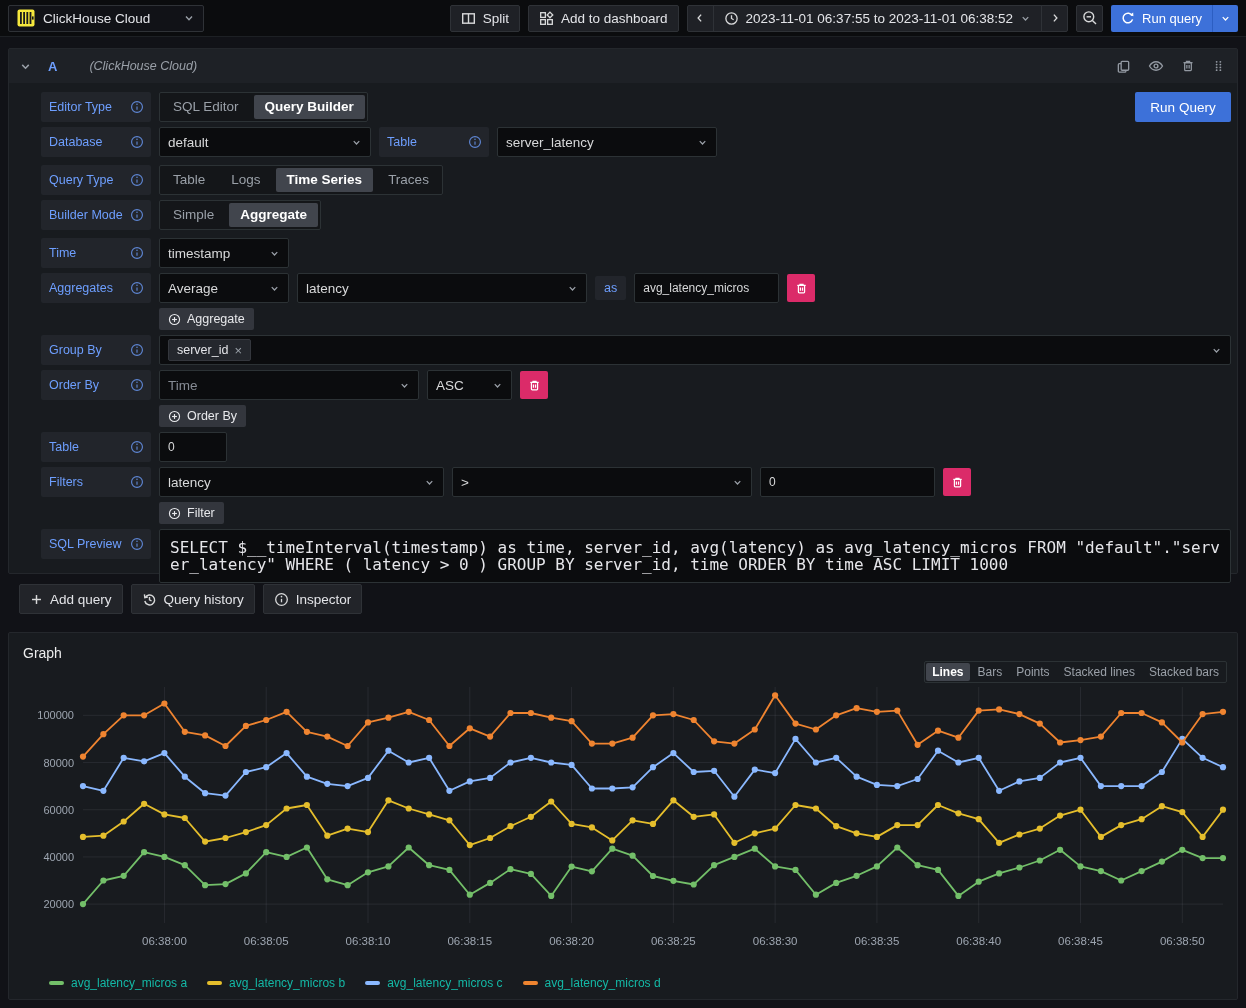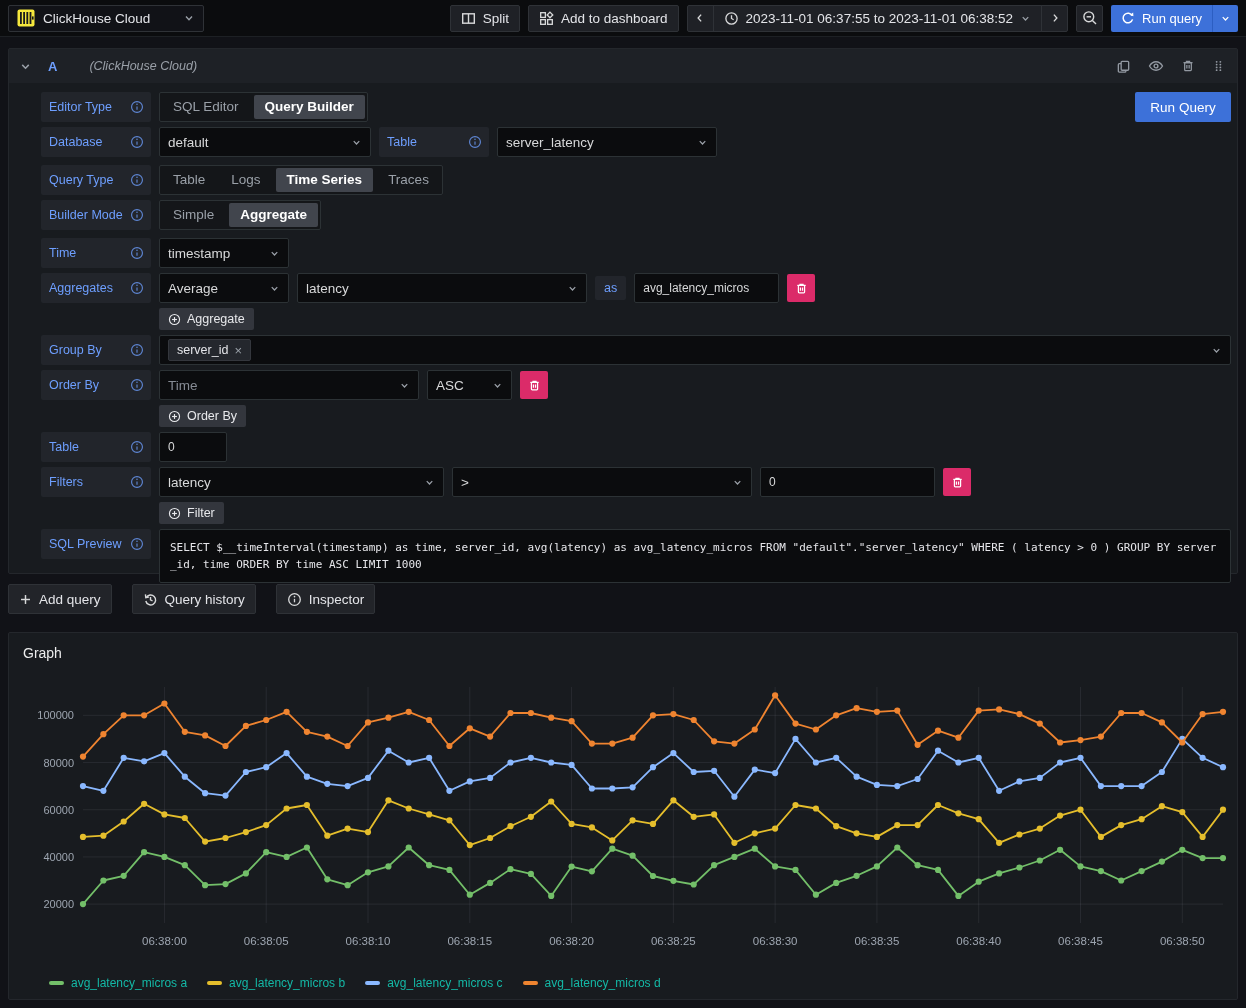--- a/index.html
+++ b/index.html
@@ -61,24 +61,24 @@
   .as-chip { height:24px; padding:0 9px; background:#22252b; border-radius:2px; color:#6e9fff;
     font-size:12.5px; font-weight:500; display:flex; align-items:center; }
   .trash-btn { width:28px; height:28px; min-width:28px; background:#db2b69; border-radius:2px; color:#fff;
     display:flex; align-items:center; justify-content:center; cursor:pointer; }
   .add-btn { height:22px; display:inline-flex; align-items:center; gap:6px; padding:0 9px; background:#33363d;
     border-radius:2px; color:#e8e9ec; font-size:12.5px; font-weight:500; cursor:pointer; }
   .tag { display:flex; align-items:center; gap:6px; height:22px; padding:0 8px; background:#24272d;
     border:1px solid #34373d; border-radius:2px; font-size:12.5px; color:#e3e4e8; }
   .tag .x { color:#9aa0a8; cursor:pointer; font-size:13px; }
   .sql-box { flex:1; min-height:54px; background:#0b0c0e; border:1px solid #2c3235; border-radius:2px;
-    padding:9px 10px; font-family:"DejaVu Sans Mono",monospace; font-size:11px; line-height:17px;
+    padding:9px 10px; font-family:"DejaVu Sans Mono",monospace; font-size:16px; line-height:17px;
     color:#e6e6ea; word-break:break-all; }
 
-  .footer-row { position:absolute; top:584px; left:8px; display:flex; gap:20px; }
+  .footer-row { position:absolute; top:584px; left:19px; display:flex; gap:8px; }
   .footer-row .btn { height:30px; background:#222429; }
 
   
   .g-header { display:flex; align-items:flex-start; padding:12px 10px 2px 14px;flex-direction:column; }
   .g-title { font-size:14px; font-weight:500; color:#eceded; }
   .vis-group { margin-left:auto; display:flex; border:1px solid #2c3235; border-radius:2px; height:22px; background:#181b1f; }
   .vis-opt { padding:0 7px; font-size:12px; line-height:20px; color:#9aa0a8; cursor:pointer; }
   .vis-opt.active { background:#41454d; color:#fff; font-weight:700; border-radius:2px; margin:1px; line-height:18px; padding:0 6px; }
   #chart-wrap { position:absolute; left:8px; top:44px; }
   #chart-legend { position:absolute; left:40px; bottom:9px; display:flex; gap:20px; font-size:12px; color:#14b8a6; }
@@ -551,20 +551,27 @@
         <line x1="8" y1="7.3" x2="8" y2="11"></line>
         <circle cx="8" cy="4.9" r="0.9" fill="#d8d9da" stroke="none"></circle>
       </svg>
     <span>Inspector</span>
   </div>
 </div>
 
 <div class="panel" id="graph-panel">
   <div class="g-header">
     <span class="g-title">Graph</span>
+    <div class="vis-group">
+      <span class="vis-opt active">Lines</span>
+      <span class="vis-opt">Bars</span>
+      <span class="vis-opt">Points</span>
+      <span class="vis-opt">Stacked lines</span>
+      <span class="vis-opt">Stacked bars</span>
+    </div>
   </div>
   <div id="chart-wrap">
     <svg id="chart-svg" width="1214" height="290" viewBox="0 0 1214 290">
         <line x1="66" y1="227.12" x2="1206" y2="227.12" stroke="rgba(204,204,220,0.09)" stroke-width="1"></line>
         <text x="57" y="231.12" fill="#9da5b0" font-size="11" text-anchor="end" font-family="Liberation Sans, sans-serif">20000</text>
         <line x1="66" y1="179.92" x2="1206" y2="179.92" stroke="rgba(204,204,220,0.09)" stroke-width="1"></line>
         <text x="57" y="183.92" fill="#9da5b0" font-size="11" text-anchor="end" font-family="Liberation Sans, sans-serif">40000</text>
         <line x1="66" y1="132.72" x2="1206" y2="132.72" stroke="rgba(204,204,220,0.09)" stroke-width="1"></line>
         <text x="57" y="136.72" fill="#9da5b0" font-size="11" text-anchor="end" font-family="Liberation Sans, sans-serif">60000</text>
         <line x1="66" y1="85.52" x2="1206" y2="85.52" stroke="rgba(204,204,220,0.09)" stroke-width="1"></line>

